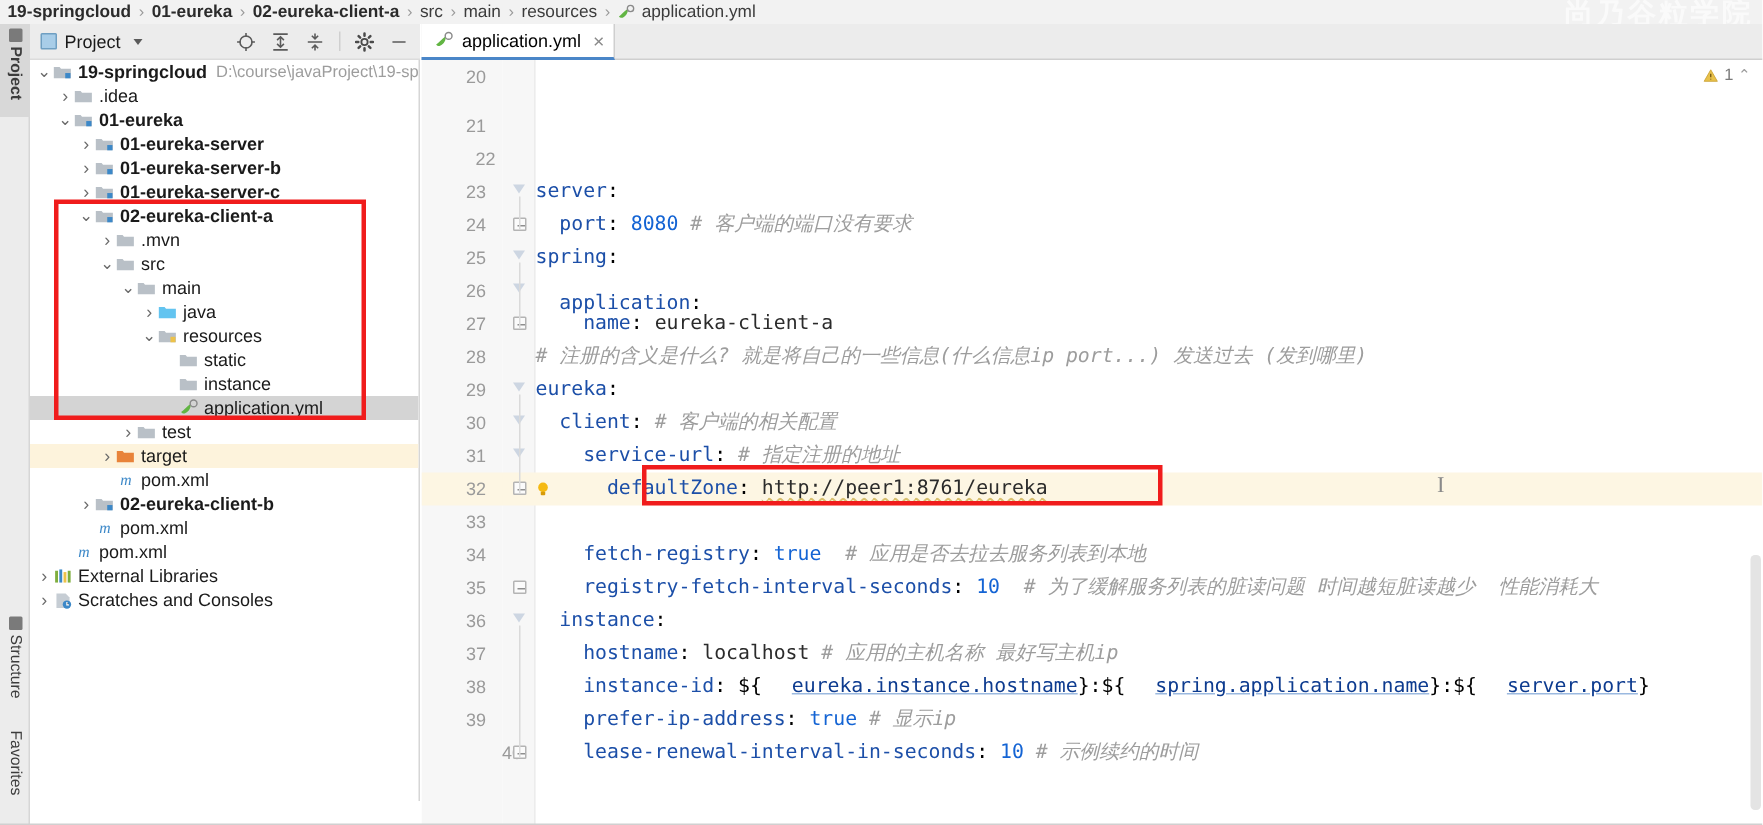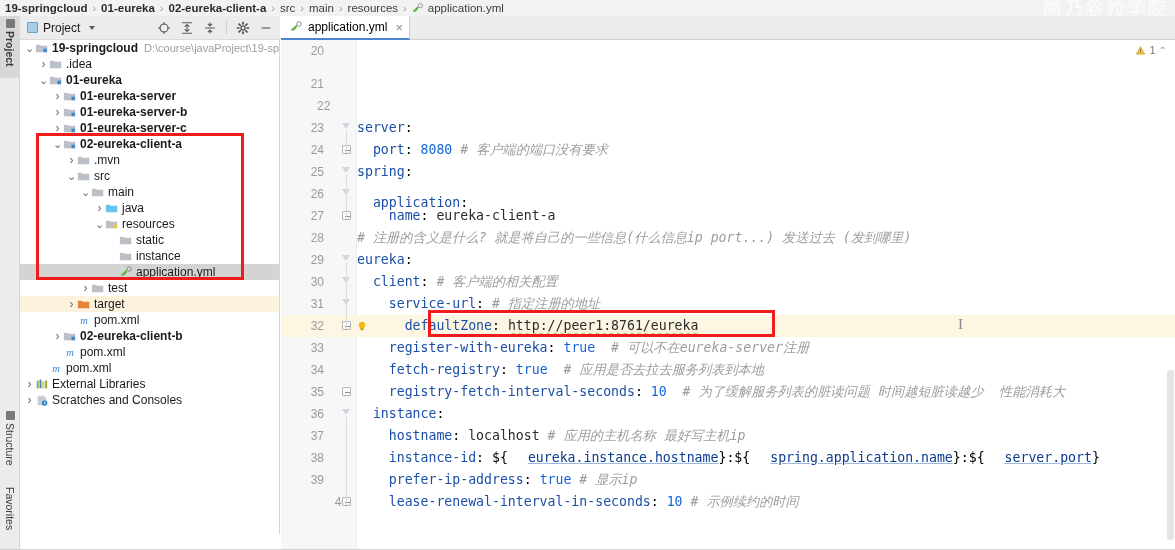--- a/index.html
+++ b/index.html
@@ -598,21 +598,20 @@
         <div class="cline" style="top: 77px;"><span class="k">server</span><span class="p">:</span></div>
         <div class="cline" style="top: 99px;"><span class="k">  port</span><span class="p">: </span><span class="n">8080</span><span class="cm"> # </span><span class="cm">客户端的端口没有要求</span></div>
         <div class="cline" style="top: 121px;"><span class="k">spring</span><span class="p">:</span></div>
         <div class="cline" style="top: 152px;"><span class="k">  application</span><span class="p">:</span></div>
         <div class="cline" style="top: 165px;"><span class="k">    name</span><span class="p">: </span><span class="v">eureka-client-a</span></div>
         <div class="cline" style="top: 187px;"><span class="cm"># 注册的含义是什么? 就是将自己的一些信息(什么信息ip port...) 发送过去 (发到哪里)</span></div>
         <div class="cline" style="top: 209px;"><span class="k">eureka</span><span class="p">:</span></div>
         <div class="cline" style="top: 231px;"><span class="k">  client</span><span class="p">: </span><span class="cm"># 客户端的相关配置</span></div>
         <div class="cline" style="top: 253px;"><span class="k">    service-url</span><span class="p">: </span><span class="cm"># 指定注册的地址</span></div>
         <div class="cline" style="top: 275px;"><span class="k">      defaultZone</span><span class="p">: </span><span class="v wavy">http://peer1:8761/eureka</span></div>
-        <div class="cline" style="top: 297px;"><span class="k">    register-with-eureka</span><span class="p">: </span><span class="n">true</span><span class="cm">  # </span><span class="cm">可以不在eureka-server注册</span></div>
         <div class="cline" style="top: 319px;"><span class="k">    fetch-registry</span><span class="p">: </span><span class="n">true</span><span class="cm">  # </span><span class="cm">应用是否去拉去服务列表到本地</span></div>
         <div class="cline" style="top: 341px;"><span class="k">    registry-fetch-interval-seconds</span><span class="p">: </span><span class="n">10</span><span class="cm">  # </span><span class="cm">为了缓解服务列表的脏读问题 时间越短脏读越少  性能消耗大</span></div>
         <div class="cline" style="top: 363px;"><span class="k">  instance</span><span class="p">:</span></div>
         <div class="cline" style="top: 385px;"><span class="k">    hostname</span><span class="p">: </span><span class="v">localhost</span><span class="cm"> # </span><span class="cm">应用的主机名称 最好写主机ip</span></div>
         <div class="cline" style="top: 407px;"><span class="k">    instance-id</span><span class="p">: </span><span class="p">${</span><span class="ph ul">eureka.instance.hostname</span><span class="p">}:${</span><span class="ph ul">spring.application.name</span><span class="p">}:${</span><span class="ph ul">server.port</span><span class="p">}</span></div>
         <div class="cline" style="top: 429px;"><span class="k">    prefer-ip-address</span><span class="p">: </span><span class="n">true</span><span class="cm"> # </span><span class="cm">显示ip</span></div>
         <div class="cline" style="top: 451px;"><span class="k">    lease-renewal-interval-in-seconds</span><span class="p">: </span><span class="n">10</span><span class="cm"> # </span><span class="cm">示例续约的时间</span></div>
       </div>
     <span class="icursor" style="left:676px; top:277px;">I</span>
   </div>

